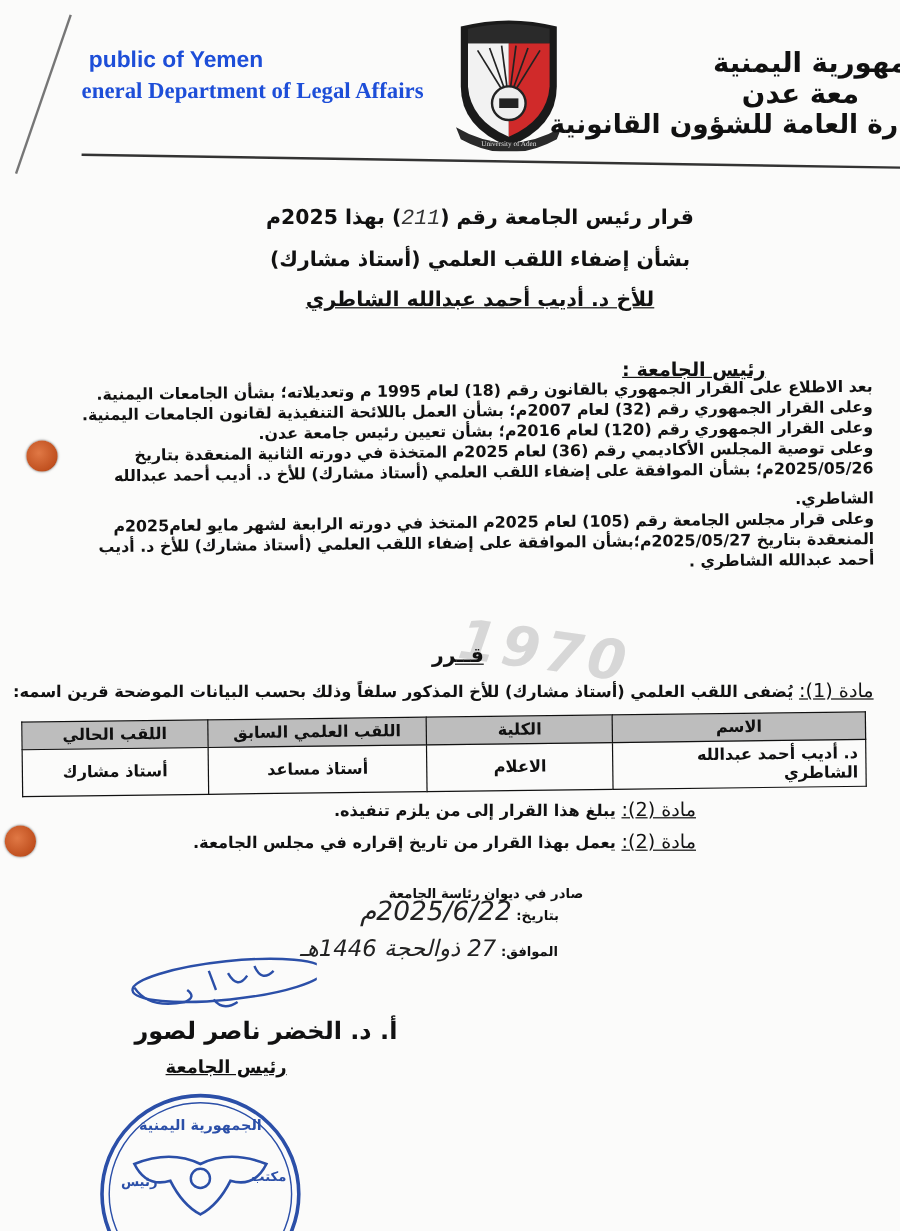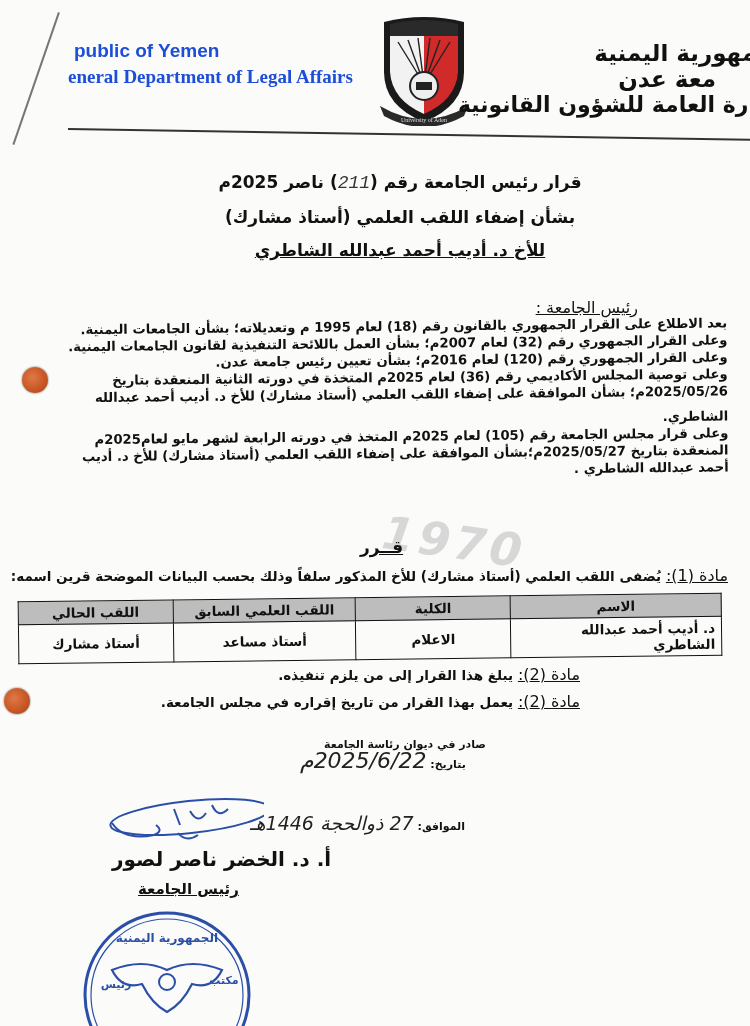--- a/index.html
+++ b/index.html
@@ -19,21 +19,21 @@
   .ar-line { font-weight:bold; font-size:22px; line-height:26px; white-space:nowrap; }
   .ar-line.big { font-size:23px; }
   .header-rule { position:absolute; left:68px; top:128px; width:690px; height:2px; background:#333; transform:rotate(0.9deg); transform-origin:left; }
   .logo { position:absolute; left:378px; top:14px; width:92px; height:112px; }
   .title-block { position:absolute; left:200px; width:400px; text-align:center; direction:rtl; font-weight:bold; }
   .t1 { top:172px; font-size:17px; }
   .t2 { top:207px; font-size:17px; }
   .t3 { top:240px; font-size:17px; text-decoration:underline; }
   .ref-num { font-family:Liberation Mono, monospace; font-style:italic; font-weight:normal; color:#333; font-size:18px; }
   .body-text { position:absolute; right:22px; width:690px; direction:rtl; text-align:right; font-weight:bold; font-size:13.2px; line-height:17px; transform:rotate(-0.6deg); }
-  .section-head { position:absolute; right:112px; top:298px; direction:rtl; font-size:16px; font-weight:normal; text-decoration:underline; }
+  .section-head { position:absolute; right:112px; top:298px; direction:rtl; font-size:16px; font-weight:bold; text-decoration:underline; }
   .body-text p { margin:0; white-space:nowrap; }
   .qarar { position:absolute; left:360px; top:537px; font-size:17px; font-weight:bold; text-decoration:underline; direction:rtl; }
   .watermark { position:absolute; left:382px; top:515px; font-size:46px; font-weight:bold; color:#c9c9c9; font-style:italic; letter-spacing:4px; opacity:.7; transform:rotate(8deg); }
   .article { position:absolute; right:22px; direction:rtl; text-align:right; font-weight:bold; font-size:13.5px; white-space:nowrap; }
   .article .lbl { text-decoration:underline; font-size:16px; font-weight:normal; }
   .table-wrap { position:absolute; left:18px; top:597px; width:704px; transform:rotate(-0.7deg); }
   table { width:100%; border-collapse:collapse; direction:rtl; font-weight:bold; font-size:13.5px; }
   th, td { border:1.5px solid #111; padding:3px 6px; text-align:center; }
   th { background:#bdbdbd; }
   td.name { text-align:right; }
@@ -79,21 +79,21 @@
 
   <div class="ar-header">
     <div class="ar-line big">مهورية اليمنية</div>
     <div class="ar-line big" style="padding-right:40px">معة عدن</div>
     <div class="ar-line">ارة العامة للشؤون القانونية</div>
   </div>
 
   <div class="header-rule"></div>
 
   <div class="title-block t1">
-    <span>قرار رئيس الجامعة رقم (</span><span class="ref-num">211</span><span>) ناصر 2025م</span>
+    <span>قرار رئيس الجامعة رقم (</span><span class="ref-num">211</span><span>) بهذا 2025م</span>
   </div>
   <div class="title-block t2">بشأن إضفاء اللقب العلمي (أستاذ مشارك)</div>
   <div class="title-block t3">للأخ د. أديب أحمد عبدالله الشاطري</div>
 
   <div class="section-head">رئيس الجامعة :</div>
 
   <div class="body-text" style="top:318px;">
     <p>بعد الاطلاع على القرار الجمهوري بالقانون رقم (18) لعام 1995 م وتعديلاته؛ بشأن الجامعات اليمنية.</p>
     <p>وعلى القرار الجمهوري رقم (32) لعام 2007م؛ بشأن العمل باللائحة التنفيذية لقانون الجامعات اليمنية.</p>
     <p style="padding-right:0">وعلى القرار الجمهوري رقم (120) لعام 2016م؛ بشأن تعيين رئيس جامعة عدن.</p>
@@ -138,21 +138,21 @@
   </div>
   <div class="article" style="top:692px; right:170px;">
     <span class="lbl">مادة (2):</span><span> يعمل بهذا القرار من تاريخ إقراره في مجلس الجامعة.</span>
   </div>
 
   <div class="issued">صادر في ديوان رئاسة الجامعة</div>
   <div class="date-row" style="left:300px; top:748px;">
     <span>بتاريخ:</span>
     <span class="hand">2025/6/22م</span>
   </div>
-  <div class="date-row" style="left:250px; top:780px;margin-top:32px;">
+  <div class="date-row" style="left:250px; top:780px;">
     <span>الموافق:</span>
     <span class="hand" style="font-size:19px">27 ذوالحجة 1446هـ</span>
   </div>
 
   <svg class="signature" viewBox="0 0 170 60">
     <ellipse cx="96" cy="22" rx="80" ry="16" fill="none" stroke="#2b4fa8" stroke-width="2" transform="rotate(-6 96 22)"></ellipse>
     <path d="M18 28 Q30 46 60 40 Q70 36 62 30 M80 14 L86 30 M96 16 Q104 30 112 18 M118 10 Q124 24 134 14 M84 38 Q92 48 104 40" fill="none" stroke="#2b4fa8" stroke-width="2"></path>
   </svg>
 
   <div class="signer">أ. د. الخضر ناصر لصور</div>

